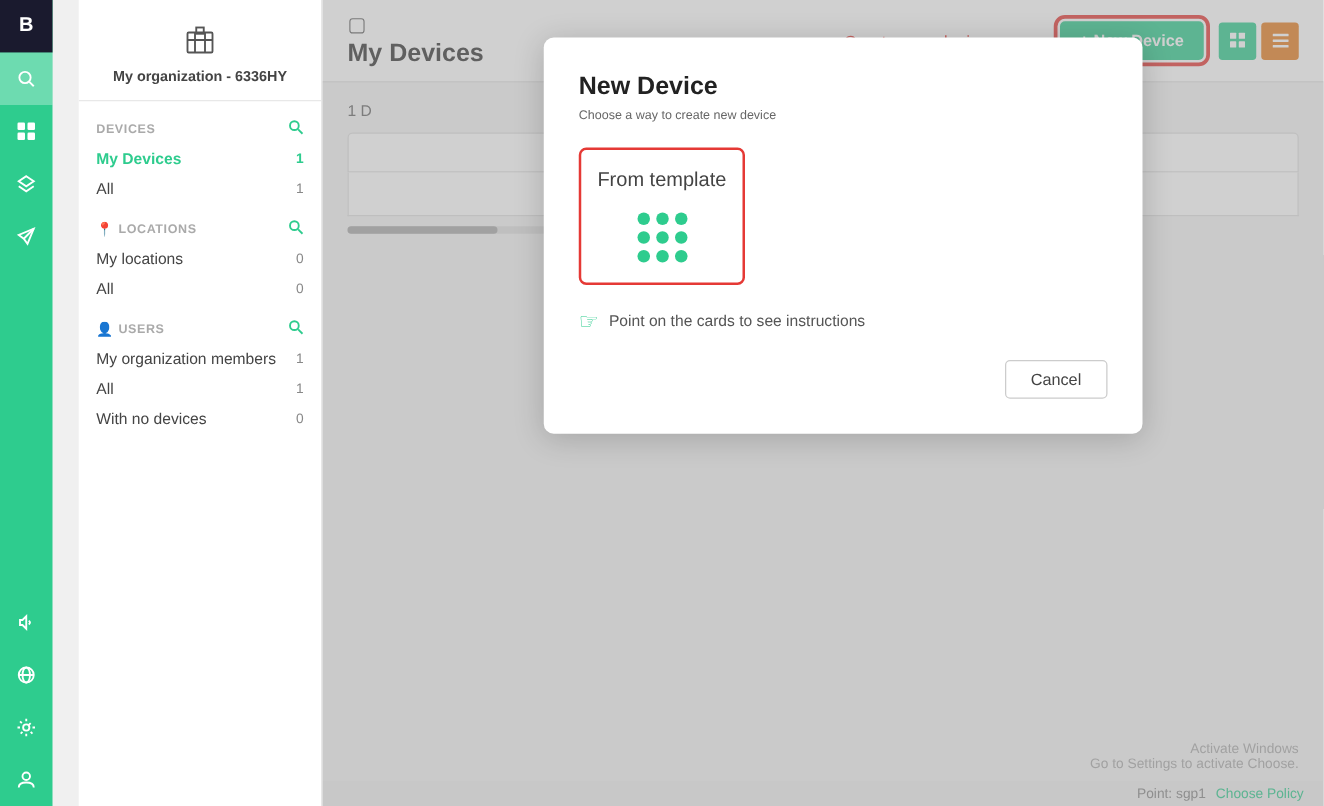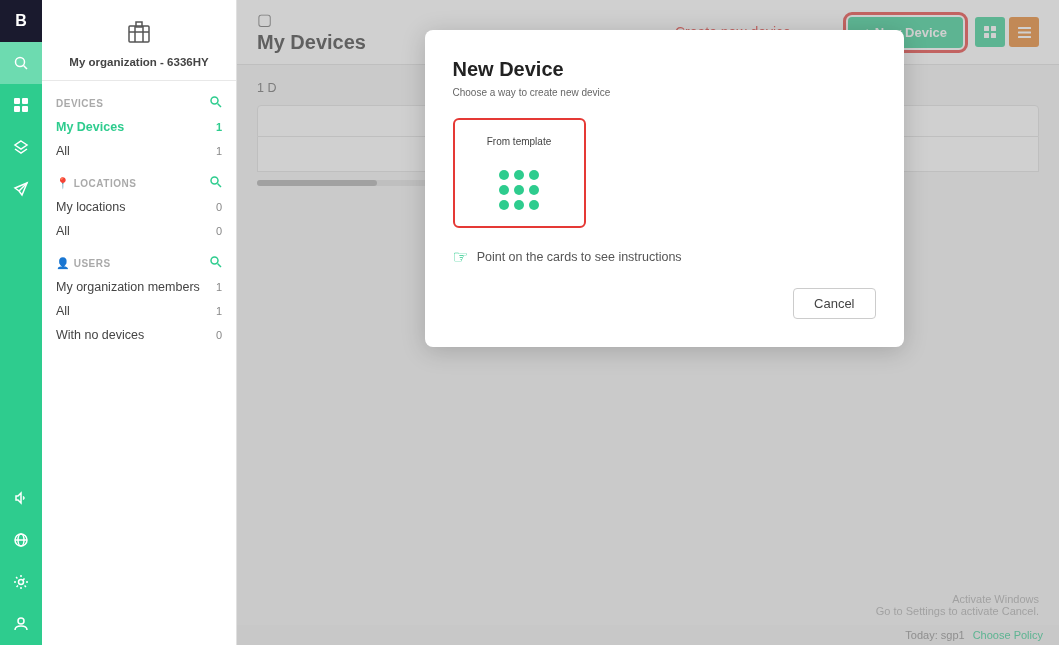--- a/index.html
+++ b/index.html
@@ -41,20 +41,21 @@
     }
 
     
     .left-nav {
       width: 195px;
       background: #fff;
       height: 645px;
       border-right: 1px solid #e0e0e0;
       overflow-y: auto;
       padding: 10px 0;
+      margin-left: 21px;
     }
     .org-header {
       padding: 8px 14px 12px;
       display: flex;
       flex-direction: column;
       align-items: center;
       border-bottom: 1px solid #e8e8e8;
       margin-bottom: 8px;
     }
     .org-icon {
@@ -266,21 +267,21 @@
       flex-direction: column;
       align-items: center;
       cursor: pointer;
       min-height: 110px;
       justify-content: space-between;
     }
     .modal-card.selected {
       border: 2.5px solid #e53935;
     }
     .modal-card-label {
-      font-size: 10px;
+      font-size: 16px;
       color: #444;
       font-weight: 500;
       text-align: center;
       margin-bottom: 10px;
     }
     
     .dots-grid {
       display: grid;
       grid-template-columns: repeat(3, 10px);
       gap: 5px;
@@ -575,19 +576,19 @@
       </div>
 
       <div class="modal-footer">
         <button class="cancel-btn">Cancel</button>
       </div>
     </div>
   </div>
 
   <div class="activate-windows">
     <div>Activate Windows</div>
-    <div>Go to Settings to activate Cancel.</div>
+    <div>Go to Settings to activate Choose.</div>
   </div>
   <div class="bottom-bar">
-    <span>Today: sgp1</span>
+    <span>Point: sgp1</span>
     <span style="color:#2ecc8e;cursor:pointer">Choose Policy</span>
   </div>
 </div>
 
 </body></html>

